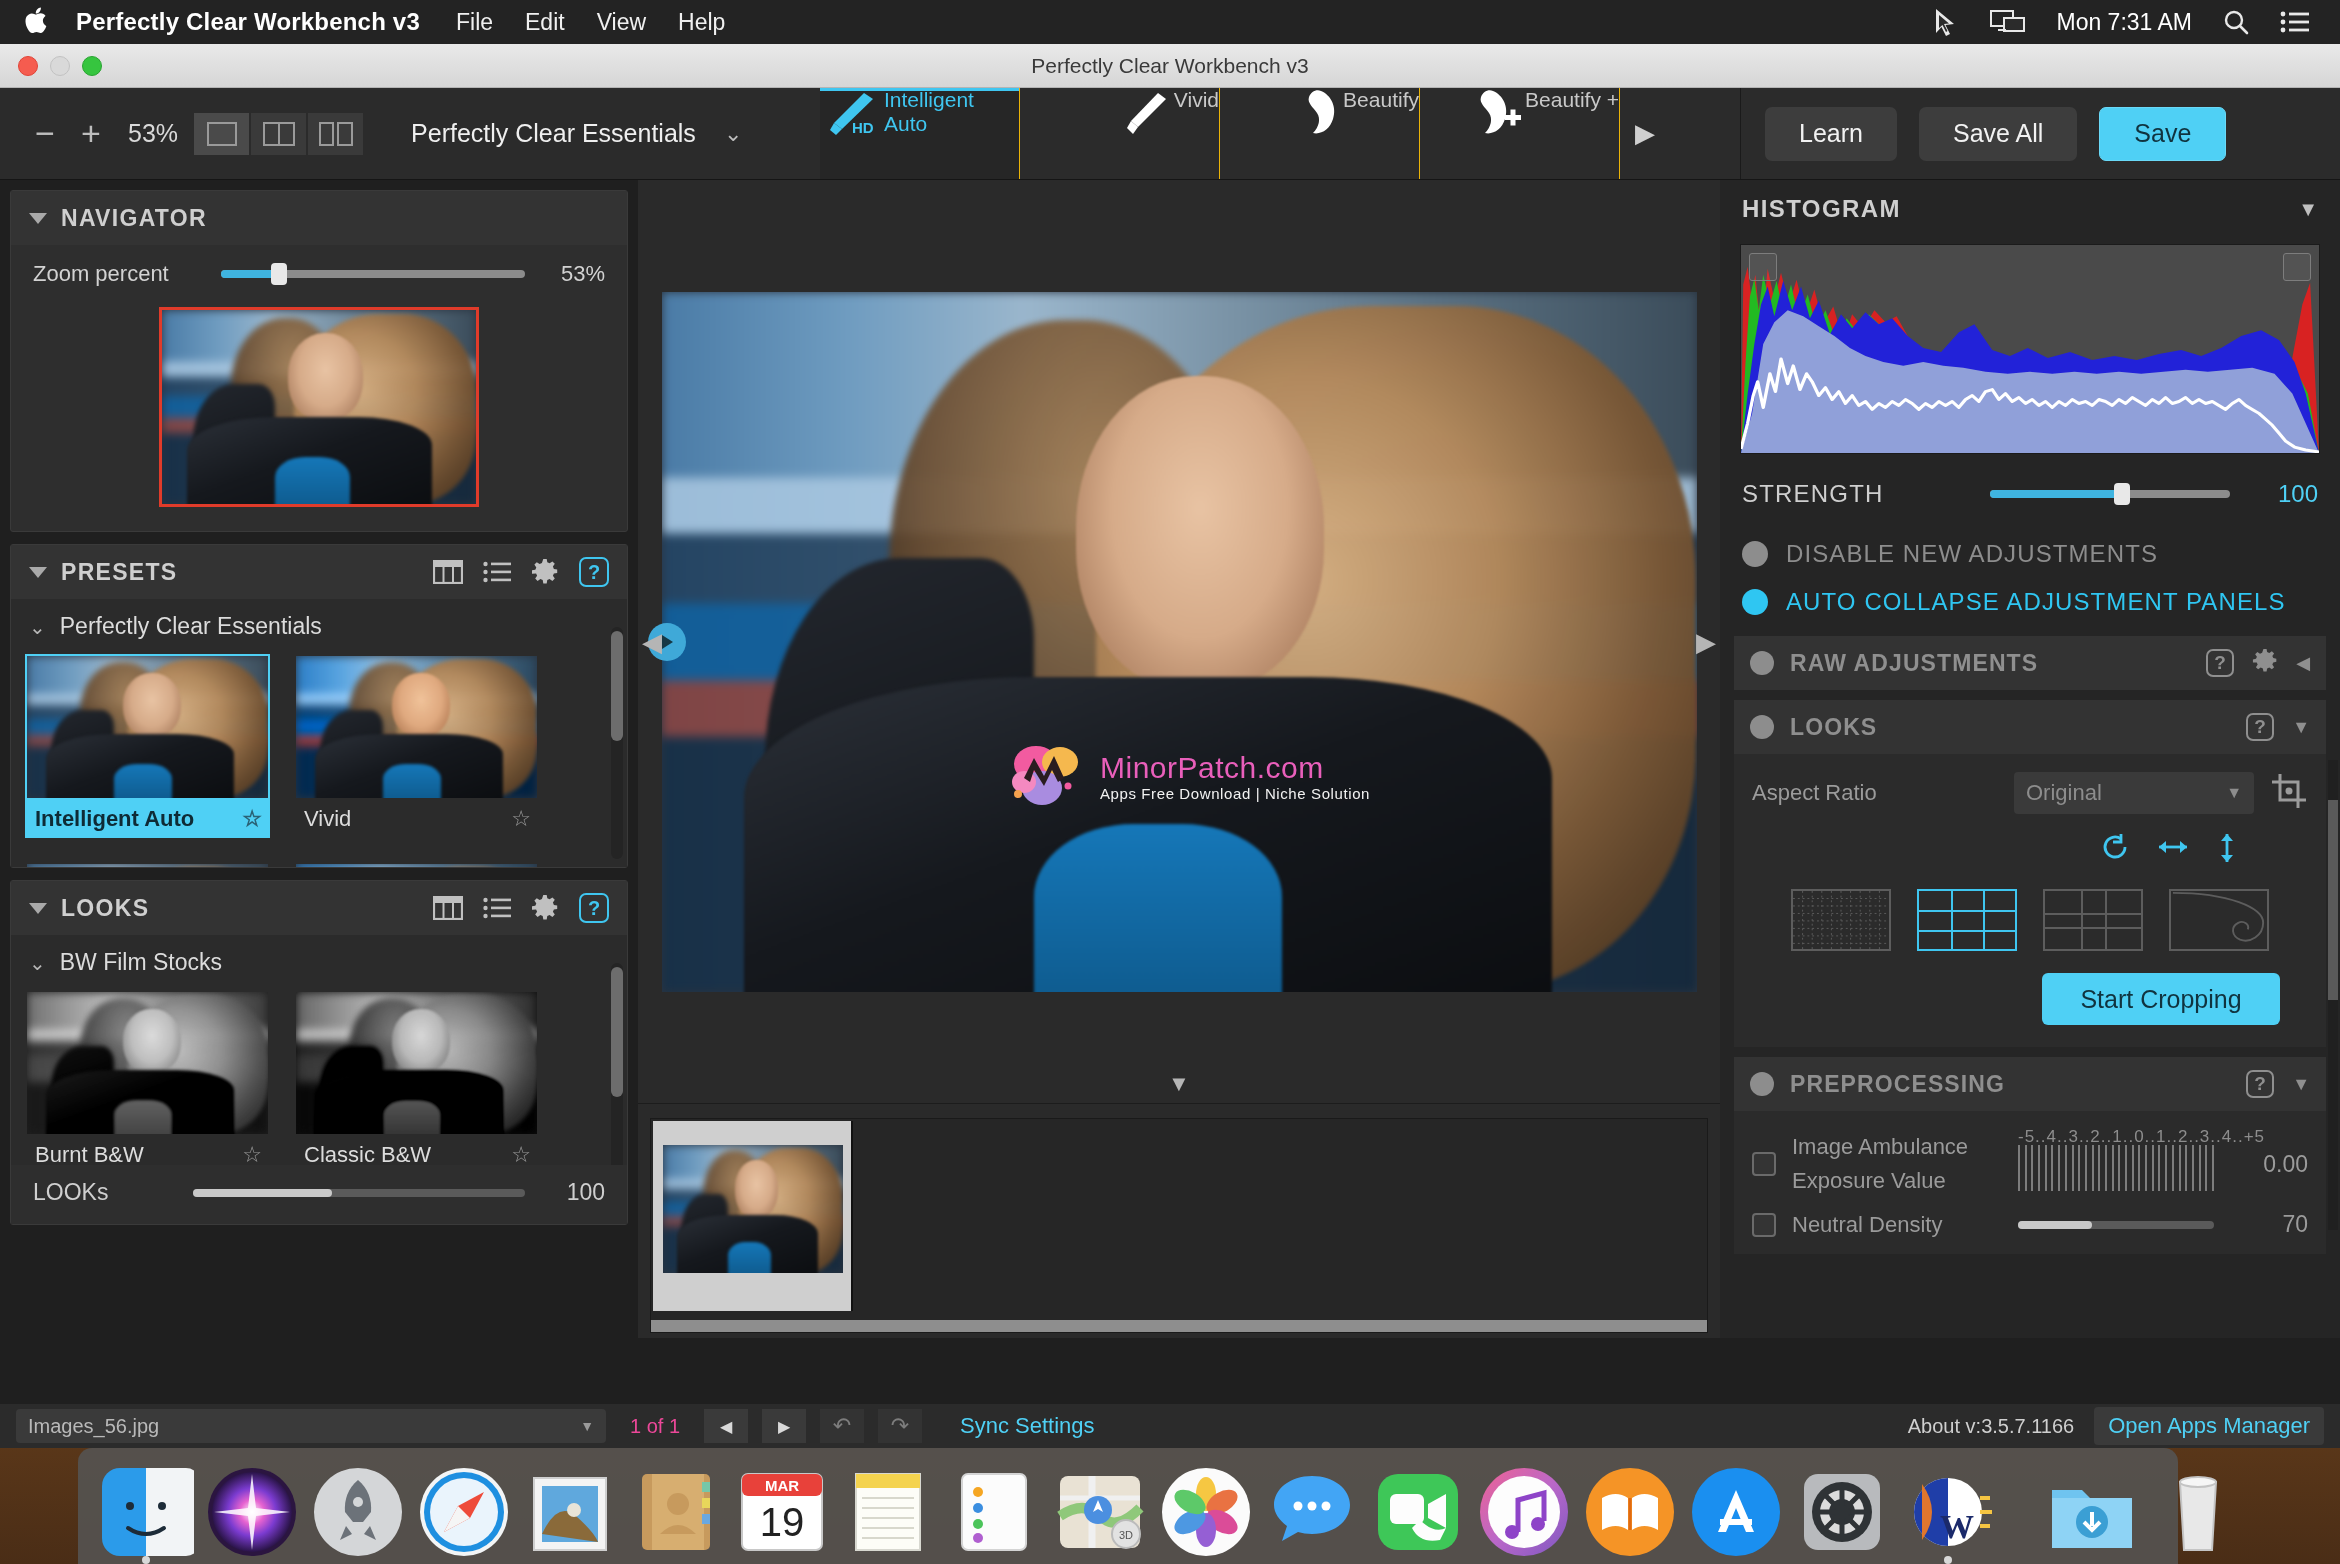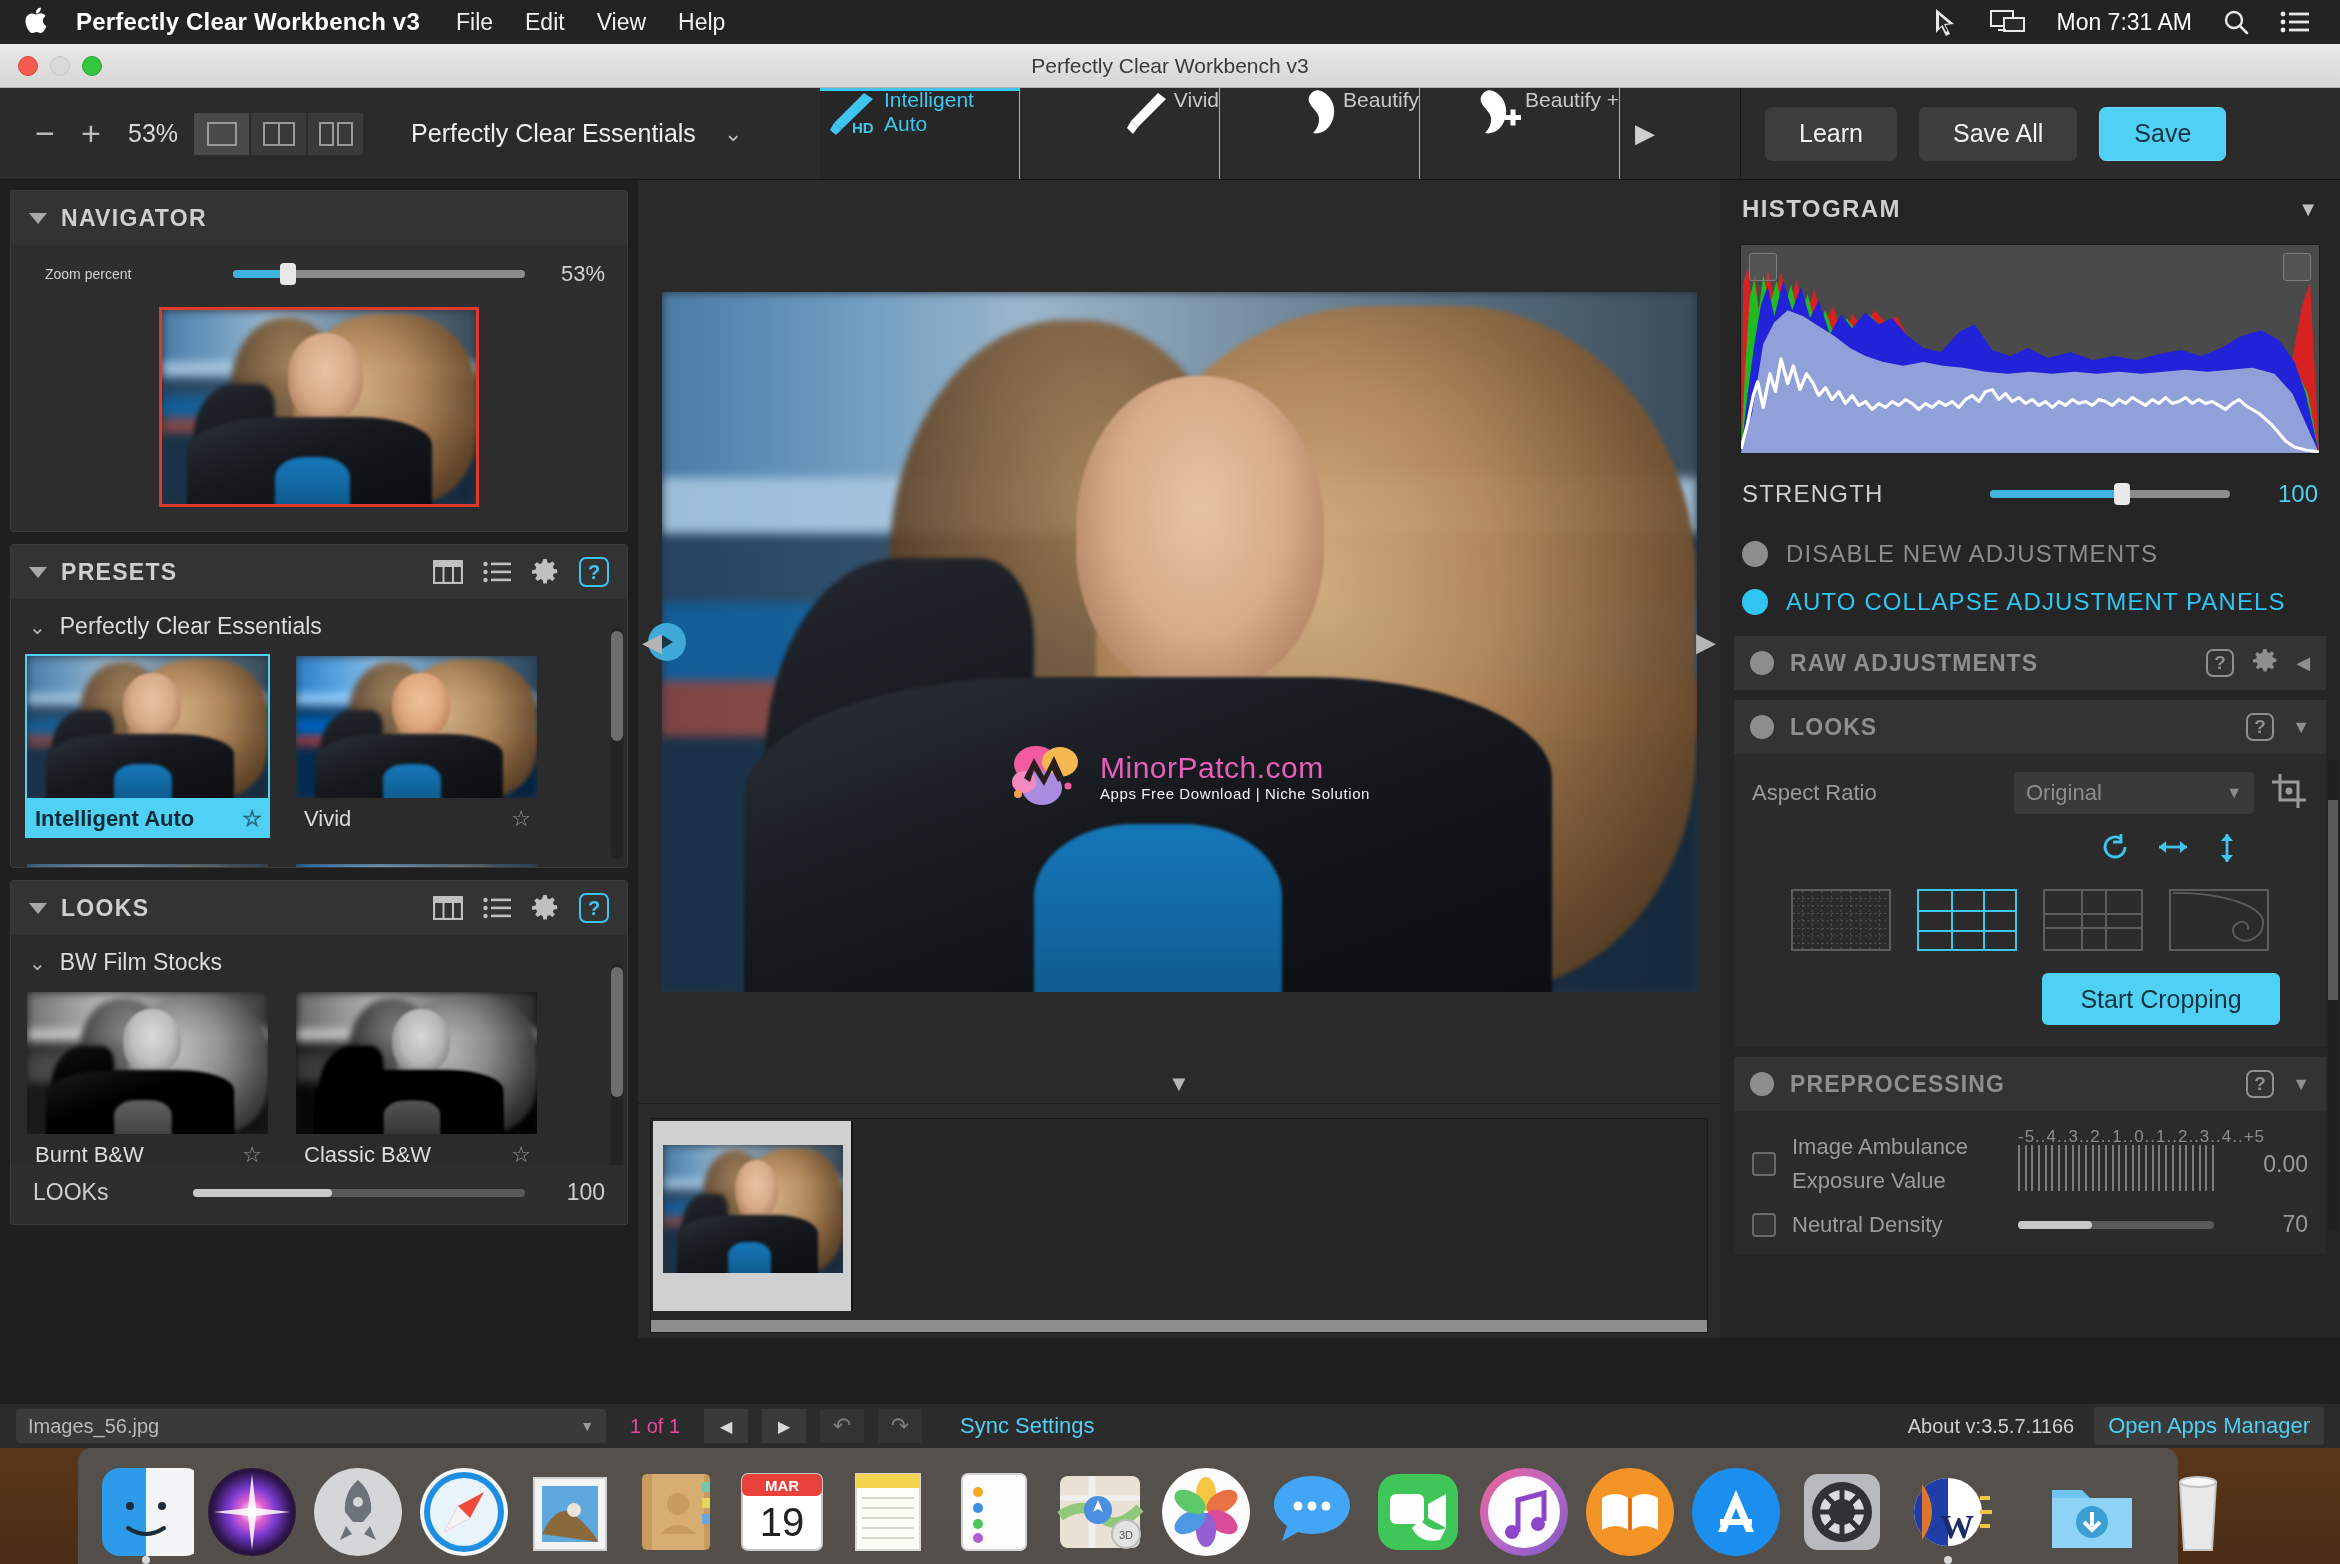--- a/index.html
+++ b/index.html
@@ -87,21 +87,21 @@
      border-top:11px solid #a9a9a9; margin-right:14px; }
   .panel-title { font-size:23px; letter-spacing:1.3px; color:#cfcfcf; font-weight:bold; }
   .panel-head-icons { margin-left:auto; display:flex; align-items:center; gap:20px; }
   .hicon { color:#c0c0c0; display:flex; align-items:center; }
   .qmark { width:30px; height:30px; border:2px solid #3fc6f0; border-radius:7px; color:#3fc6f0;
      display:flex; align-items:center; justify-content:center; font-size:20px; font-weight:bold; }
 
   
   .nav-body { padding:16px 22px 24px 22px; }
   .nav-row { display:flex; align-items:center; gap:18px; margin-bottom:20px; }
-  .nav-lbl { font-size:14px; color:#d2d2d2; width:170px;margin-left:12px; }
+  .nav-lbl { font-size:22px; color:#d2d2d2; width:170px; }
   .slider { flex:1; height:8px; background:#8c8c8c; border-radius:4px; position:relative; }
   .slider .fill { position:absolute;left:0;top:0;bottom:0;background:#3fb4e0;border-radius:4px; }
   .slider .knob { position:absolute; top:-7px; width:16px; height:22px; background:#e8e8e8;
      border-radius:4px; transform:translateX(-50%); }
   .nav-val { font-size:22px; color:#d2d2d2; width:62px; text-align:right; }
   .nav-thumb { width:320px; height:200px; margin:0 auto; border:3px solid #e03b2a; position:relative; overflow:hidden; }
 
   
   .photo { position:relative; overflow:hidden; background:#2a3440; }
   .photo .bg { position:absolute; inset:0;

